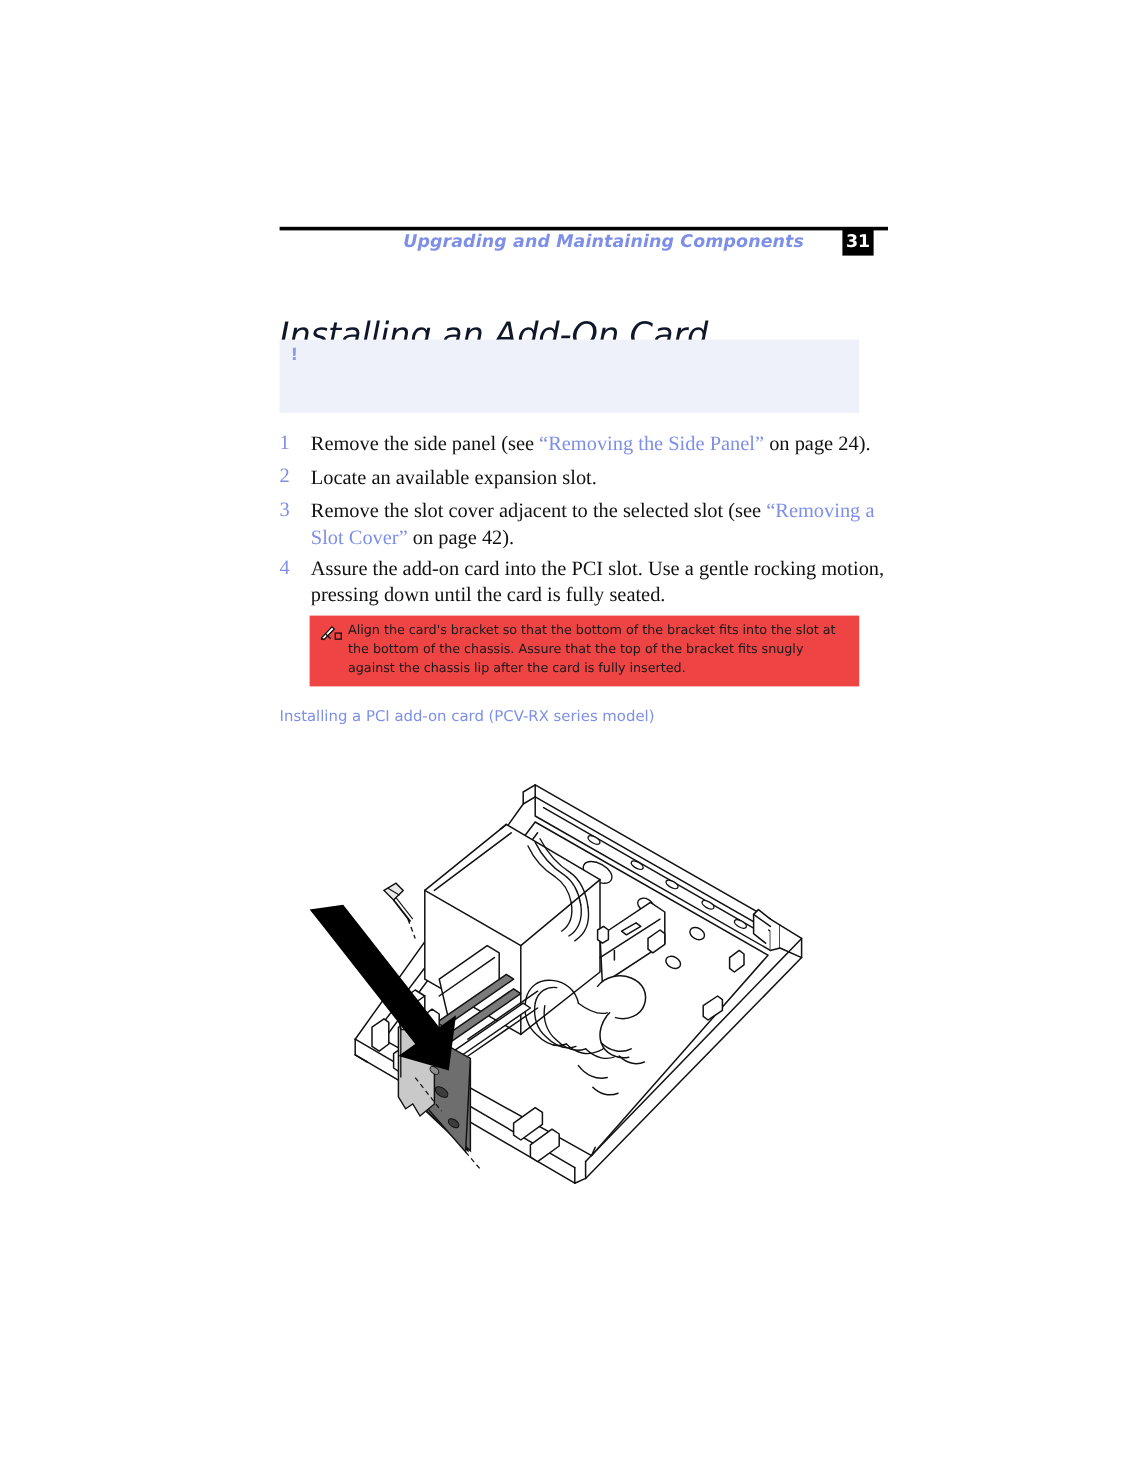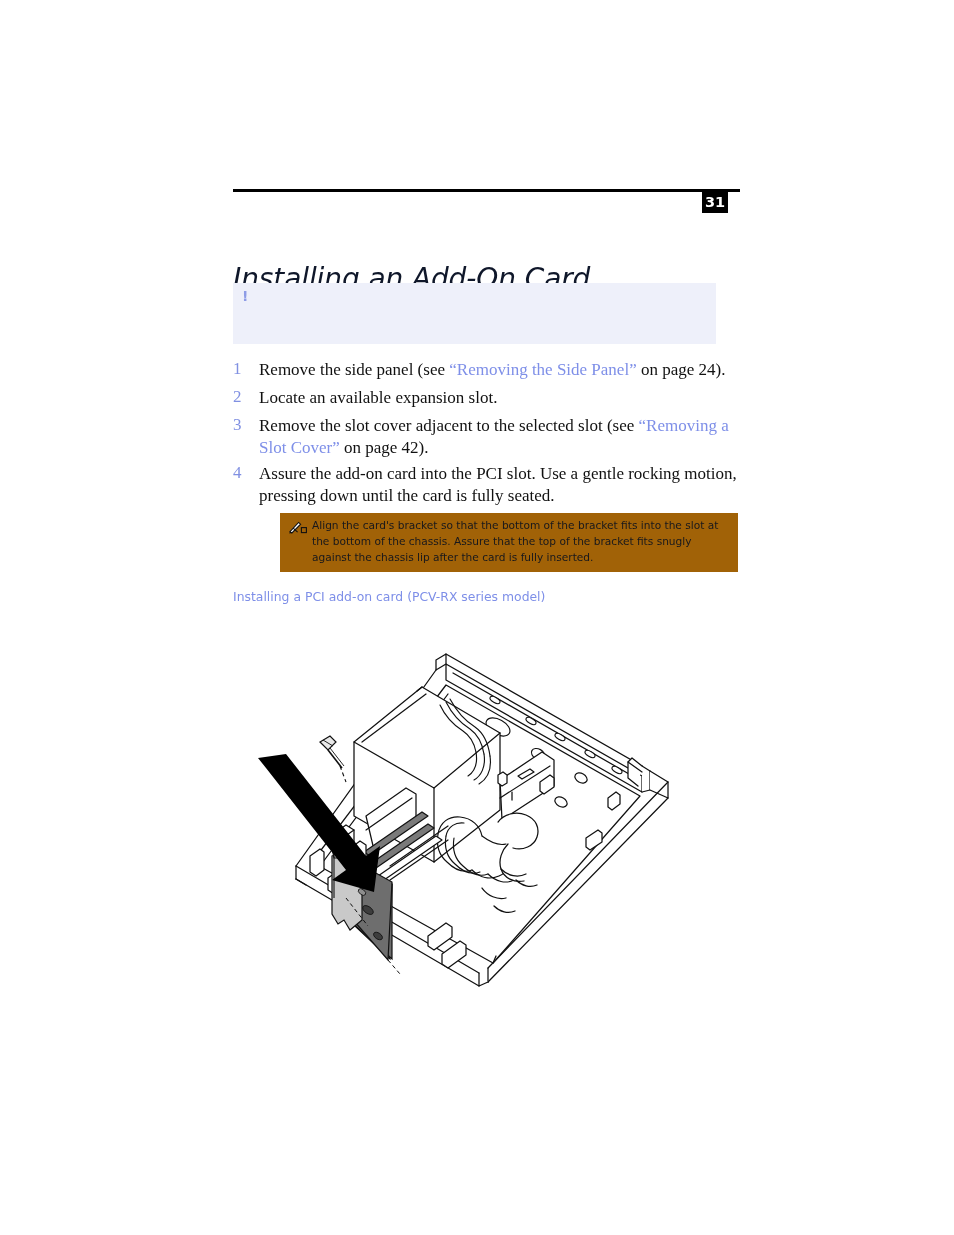--- a/index.html
+++ b/index.html
@@ -132,22 +132,21 @@
   #step-3 { top: 415px; }
   #step-4 { top: 463px; }
 
   
   .note-box {
     position: absolute;
     left: 258px;
     top: 513px;
     width: 458px;
     height: 59px;
-    background: #a16207;
-    margin-left: 22px;
+    background: #ef4444;
   }
   .note-icon {
     position: absolute;
     left: 8px;
     top: 7px;
     width: 20px;
     height: 14px;
   }
   .note-text {
     position: absolute;
@@ -180,20 +179,21 @@
     height: 370px;
   }
   .figure svg { display: block; }
 </style>
 </head>
 <body>
 
 <div class="page">
 
   <div class="header-rule"></div>
+  <div class="header-title">Upgrading and Maintaining Components</div>
   <div class="page-badge">31</div>
 
   <h1 class="section-heading">Installing an Add-On Card</h1>
 
   <div class="caution-box">
     <span class="caution-mark">!</span>
   </div>
 
   <div class="step" id="step-1">
     <span class="step-num">1</span>

